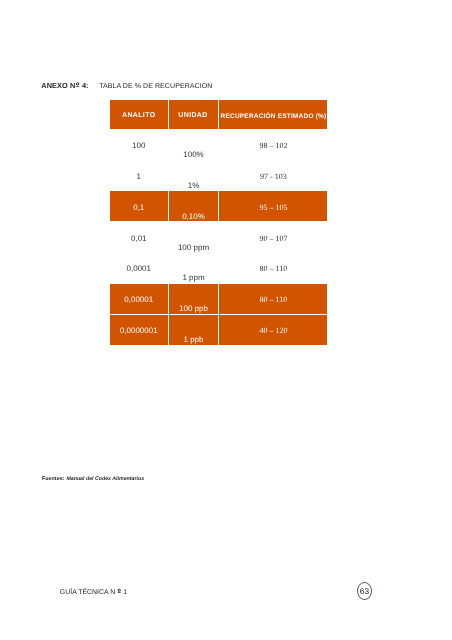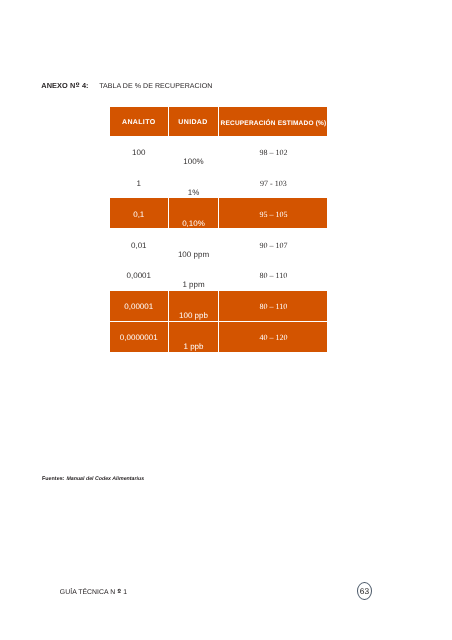--- a/index.html
+++ b/index.html
@@ -2,21 +2,21 @@
 <html><head>
 <meta charset="utf-8">
 <style>
   html,body{margin:0;padding:0;}
   body{width:452px;height:640px;background:#ffffff;font-family:"Liberation Sans",sans-serif;-webkit-font-smoothing:antialiased;text-rendering:geometricPrecision;}
   .page{position:relative;width:452px;height:640px;overflow:hidden;background:#fff;}
   .anexo-line{position:absolute;left:41.3px;top:81.1px;font-size:7.35px;color:#231f20;letter-spacing:0.1px;white-space:nowrap;}
   .anexo-label{font-weight:bold;}
   .ord{font-family:"DejaVu Sans",sans-serif;font-size:1.02em;font-weight:bold;}
   .anexo-title{margin-left:10.5px;font-size:7.05px;letter-spacing:0.05px;}
-  table.rec{position:absolute;left:109px;top:106px;width:218px;border-collapse:separate;border-spacing:1.4px 1.4px;table-layout:fixed;}
+  table.rec{position:absolute;left:109px;top:99px;width:218px;border-collapse:separate;border-spacing:1.4px 1.4px;table-layout:fixed;}
   table.rec td span{position:relative;top:1.3px;display:inline-block;}
   table.rec tbody td:nth-child(3) span{left:0.9px;font-family:Liberation Serif, serif;}
   table.rec tbody td:nth-child(2) span{left:0.5px;margin-top:18px;}
   table.rec thead td span{top:1.6px;}
   table.rec thead td:nth-child(3) span{top:2.6px;left:1px;}
   table.rec td{background:#d35400;color:#fff;text-align:center;vertical-align:middle;font-size:8.0px;height:29.9px;padding:0;letter-spacing:0px;line-height:1;}
   table.rec tr.light td{background:#ffffff;color:#312e2e;}
   table.rec thead td{font-weight:bold;font-size:7.0px;height:28.6px;letter-spacing:0.35px;white-space:nowrap;}
   table.rec thead td:nth-child(3){font-size:6.5px;letter-spacing:0.2px;}
   .c1{width:57.5px;} .c2{width:49px;} .c3{width:108px;}

